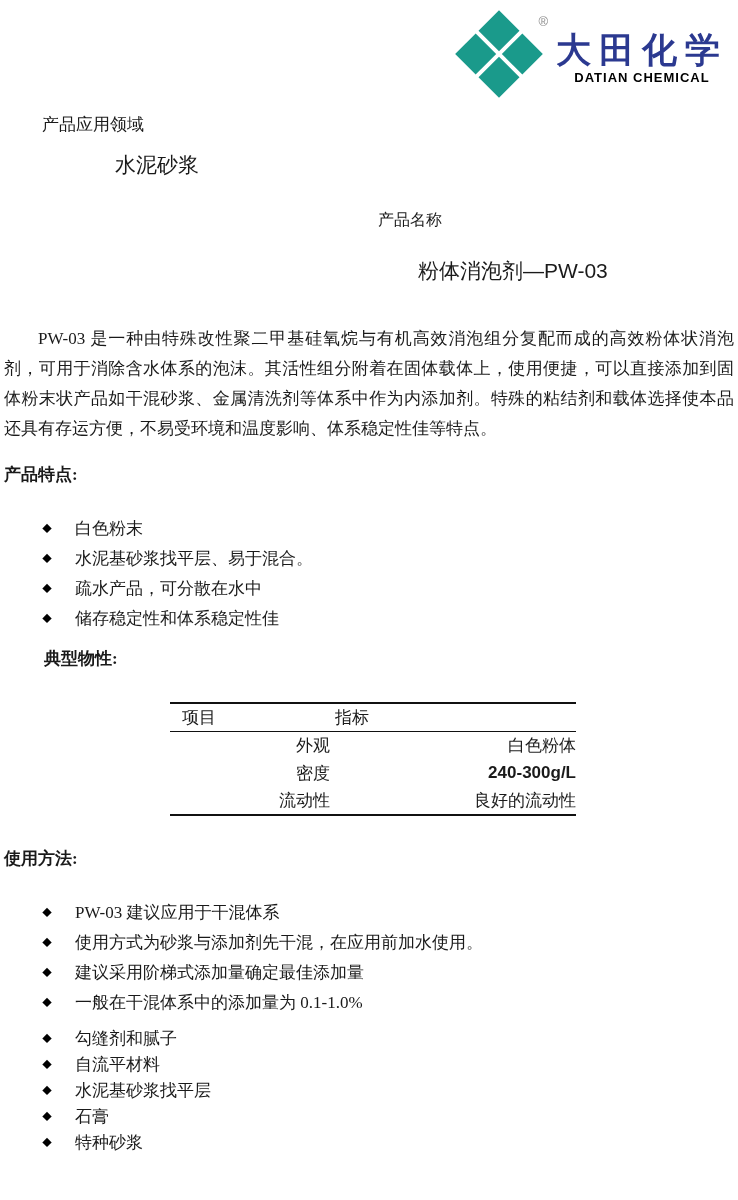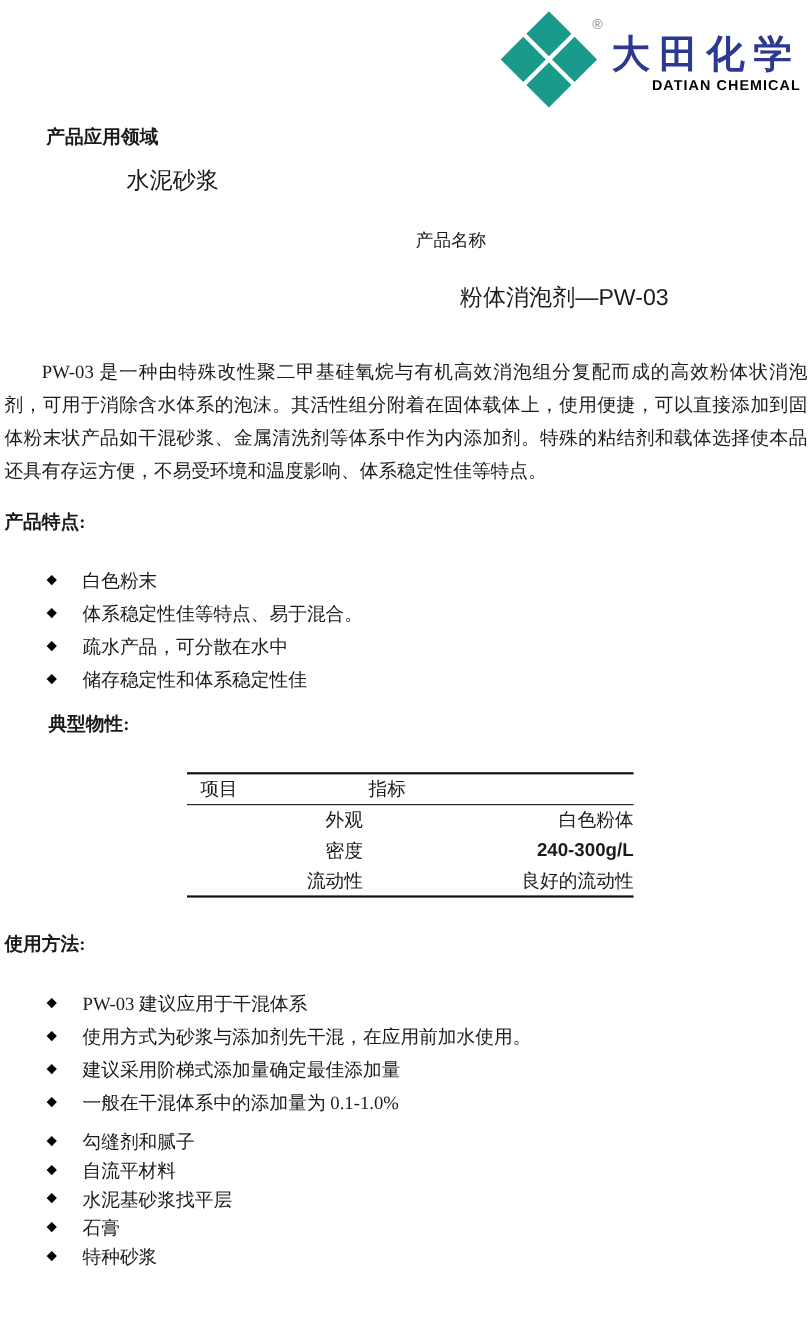--- a/index.html
+++ b/index.html
@@ -22,37 +22,37 @@
     transform: rotate(45deg);
     display: grid; grid-template-columns: 1fr 1fr; grid-template-rows: 1fr 1fr;
     gap: 4px;
   }
   .diamond .q { background: #1a9a8b; }
   .rmark {
     position: absolute; right: 4px; top: 2px;
     font-family: "Liberation Sans", sans-serif;
     font-size: 13px; color: #8a8a8a;
   }
-  .logo-text { padding-top: 20px; margin-left: 4px; text-align: right; }
+  .logo-text { padding-top: 20px; margin-left: 4px; text-align: center; }
   .brand-cn {
     font-family: "Liberation Sans", sans-serif;
     font-weight: bold; font-size: 35px; line-height: 36px;
     color: #2b3990; letter-spacing: 8px; white-space: nowrap;
   }
   .brand-en {
     font-family: "Liberation Sans", sans-serif;
     font-weight: bold; font-size: 13px; line-height: 15px;
     color: #000000; letter-spacing: 1px; margin-top: 2px;
   }
 
   
   .app-heading {
     margin: 14px 0 0 42px;
     font-family: "Liberation Sans", sans-serif;
-    font-weight: bold; font-size: 17px; line-height: 22px;
+    font-weight: normal; font-size: 17px; line-height: 22px;
   }
   .app-value {
     margin: 15px 0 0 115px;
     font-family: "Liberation Sans", sans-serif;
     font-size: 21px; line-height: 27px;
   }
   .pn-heading {
     margin: 28px 0 0 378px;
     font-family: Liberation Sans, sans-serif;
     font-size: 16px; line-height: 27px;
@@ -138,21 +138,21 @@
   <div class="app-value">水泥砂浆</div>
 
   <div class="pn-heading">产品名称</div>
   <div class="pn-value">粉体消泡剂—PW-03</div>
 
   <p class="description">PW-03 是一种由特殊改性聚二甲基硅氧烷与有机高效消泡组分复配而成的高效粉体状消泡剂，可用于消除含水体系的泡沫。其活性组分附着在固体载体上，使用便捷，可以直接添加到固体粉末状产品如干混砂浆、金属清洗剂等体系中作为内添加剂。特殊的粘结剂和载体选择使本品还具有存运方便，不易受环境和温度影响、体系稳定性佳等特点。</p>
 
   <div class="section-heading">产品特点:</div>
   <ul class="bullet-list">
     <li><span class="bullet">◆</span><span>白色粉末</span></li>
-    <li><span class="bullet">◆</span><span>体系稳定性佳等特点、易于混合。</span></li>
+    <li><span class="bullet">◆</span><span>水泥基砂浆找平层、易于混合。</span></li>
     <li><span class="bullet">◆</span><span>疏水产品，可分散在水中</span></li>
     <li><span class="bullet">◆</span><span>储存稳定性和体系稳定性佳</span></li>
   </ul>
 
   <div class="section-heading properties">典型物性:</div>
 
   <table class="props-table">
     <thead>
       <tr>
         <th class="col-item">项目</th>

